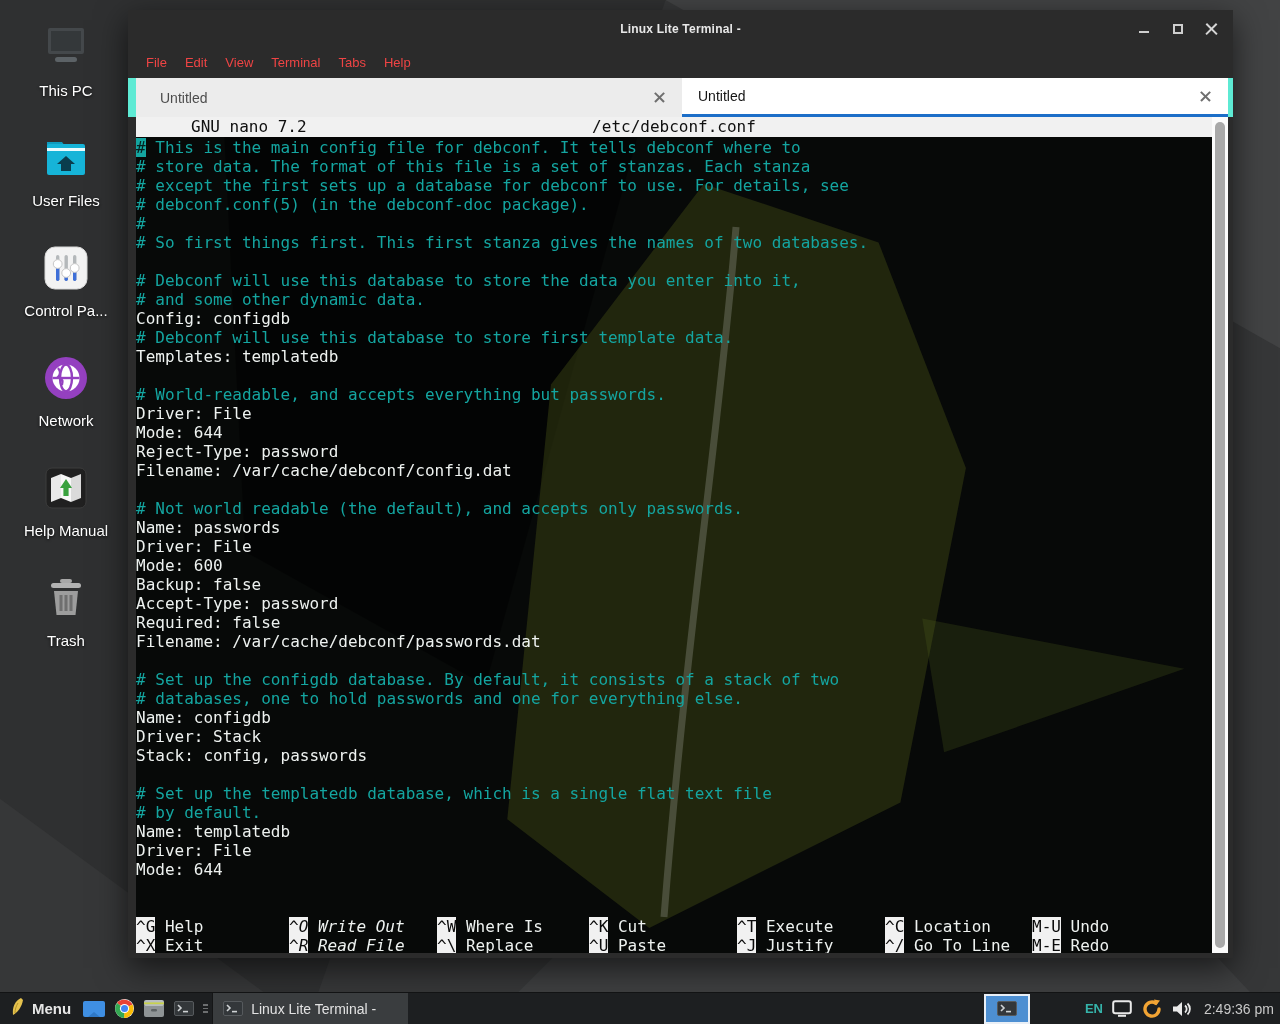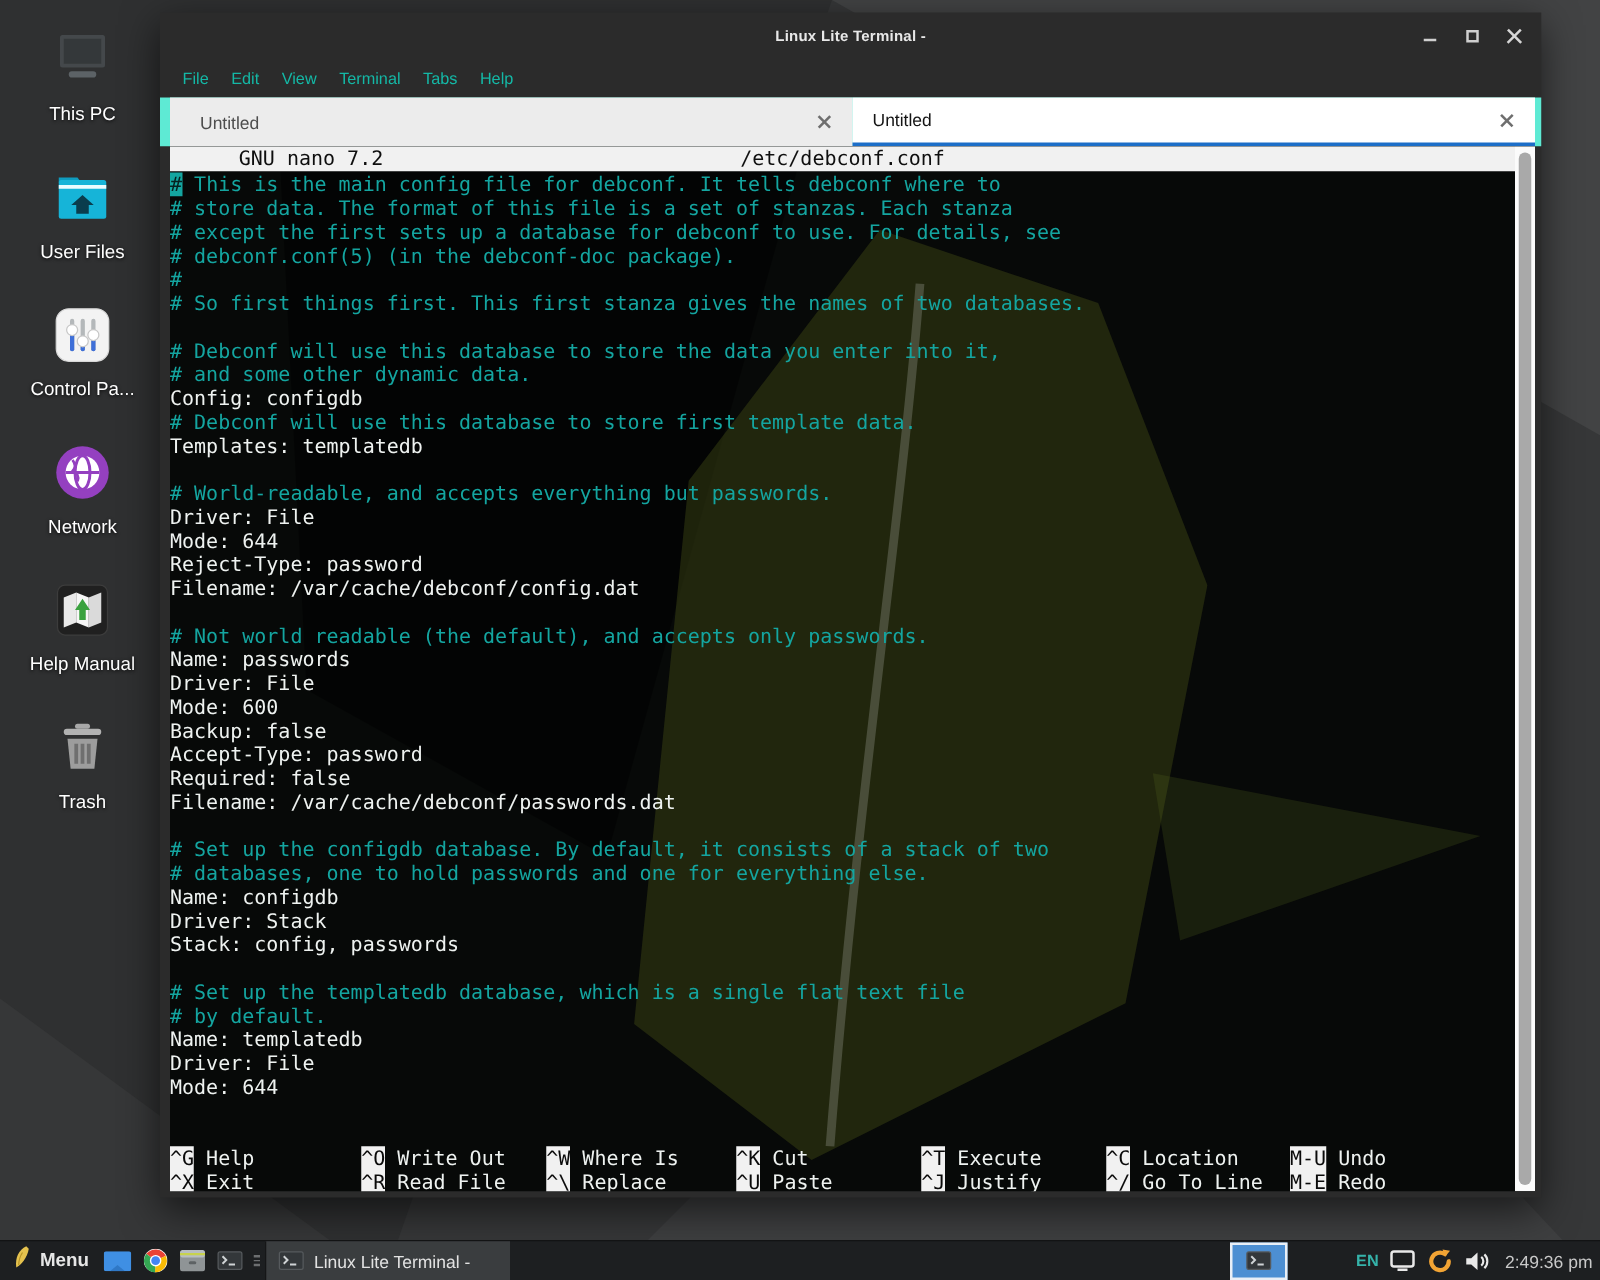--- a/index.html
+++ b/index.html
@@ -25,21 +25,21 @@
   .titlebar .wtitle { color:#e8e8e8; font-size:12px; font-weight:bold; letter-spacing:.2px; }
   .win-controls { position:absolute; right:14px; top:0; height:37px; display:flex; align-items:center; gap:20px; }
   .wbtn { width:14px; height:14px; position:relative; cursor:pointer; }
   .wbtn-min::after { content:""; position:absolute; left:2px; right:2px; bottom:3px; height:2px; background:#cfcfcf; }
   .wbtn-max::after { content:""; position:absolute; left:2px; top:2px; right:2px; bottom:2px; border:2px solid #cfcfcf; }
   .wbtn-close::before, .wbtn-close::after { content:""; position:absolute; left:-1px; top:6px; width:15px; height:2.4px; background:#d6d6d6; }
   .wbtn-close::before { transform:rotate(45deg); }
   .wbtn-close::after  { transform:rotate(-45deg); }
 
   .menubar { height:31px; display:flex; align-items:center; padding-left:9px; }
-  .menu-item { color:#14b8a6; font-size:13px; padding:5px 9px; cursor:pointer; }
+  .menu-item { color:#ef4444; font-size:13px; padding:5px 9px; cursor:pointer; }
 
   .tabbar { height:39px; display:flex; padding-left:8px; padding-right:5px; background:#5eead4; }
   .tab { flex:1 1 0; position:relative; display:flex; align-items:center; cursor:pointer; }
   .tab-inactive { background:#ececec; }
   .tab-active   { background:#ffffff; border-bottom:3px solid #1c6ec8; }
   .tab .tlabel { font-size:14px; }
   .tab-inactive .tlabel { color:#4d4d4d; margin-left:24px; }
   .tab-active   .tlabel { color:#141414; margin-left:16px; }
   .tab-close { position:absolute; right:16px; top:50%; width:13px; height:13px; transform:translateY(-50%); cursor:pointer; }
   .tab-close::before, .tab-close::after { content:""; position:absolute; left:0; top:5.5px; width:13px; height:1.8px; background:#6e6e6e; }
@@ -273,21 +273,21 @@
           <div class="ln pln">Name: templatedb</div>
           <div class="ln pln">Driver: File</div>
           <div class="ln pln">Mode: 644</div>
           <div class="ln pln"> </div>
         </div>
       <div class="nano-shortcuts" id="nano-shortcuts">
           <div class="sc-col" style="left: 0px;">
             <div class="sc-row"><span class="sc-key">^G</span><span class="sc-lbl"> Help</span></div>
             <div class="sc-row"><span class="sc-key">^X</span><span class="sc-lbl"> Exit</span></div>
           </div>
-          <div class="sc-col" style="left: 153px;">
+          <div class="sc-col" style="left: 153px; font-style: italic;">
             <div class="sc-row"><span class="sc-key">^O</span><span class="sc-lbl"> Write Out</span></div>
             <div class="sc-row"><span class="sc-key">^R</span><span class="sc-lbl"> Read File</span></div>
           </div>
           <div class="sc-col" style="left: 301px;">
             <div class="sc-row"><span class="sc-key">^W</span><span class="sc-lbl"> Where Is</span></div>
             <div class="sc-row"><span class="sc-key">^\</span><span class="sc-lbl"> Replace</span></div>
           </div>
           <div class="sc-col" style="left: 453px;">
             <div class="sc-row"><span class="sc-key">^K</span><span class="sc-lbl"> Cut</span></div>
             <div class="sc-row"><span class="sc-key">^U</span><span class="sc-lbl"> Paste</span></div>

